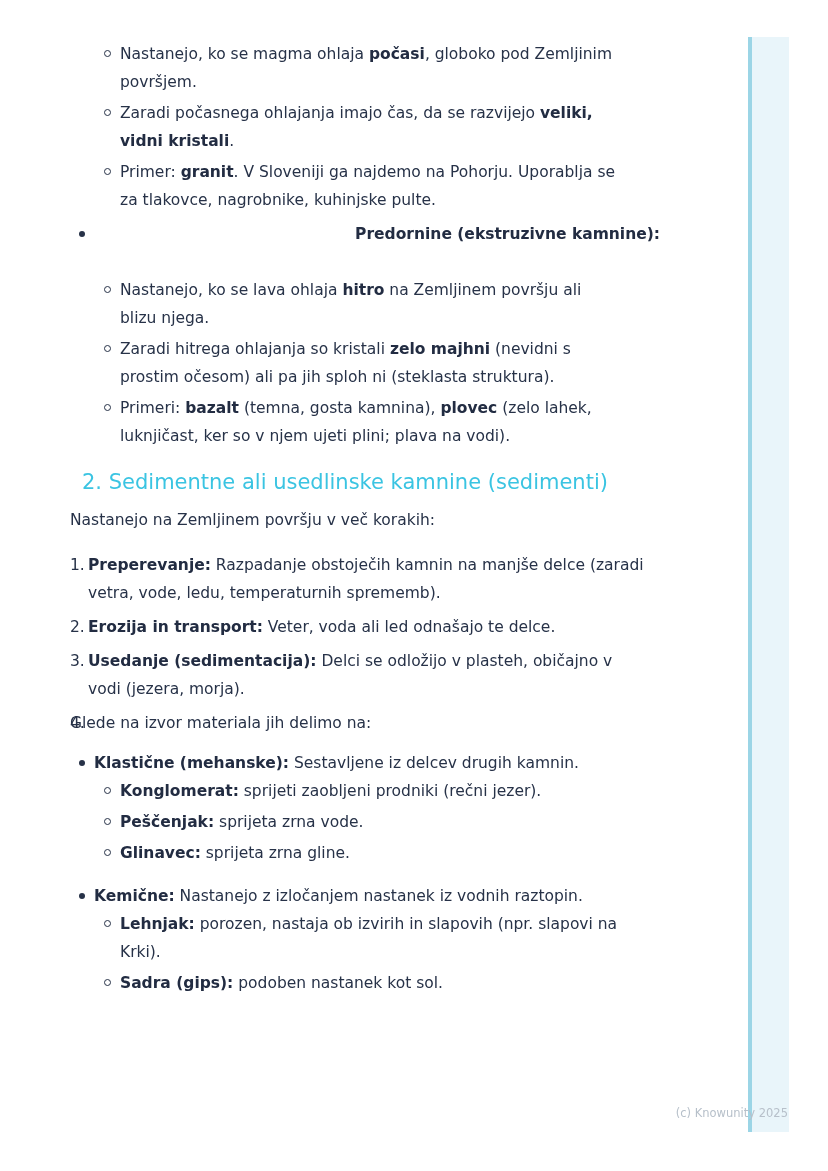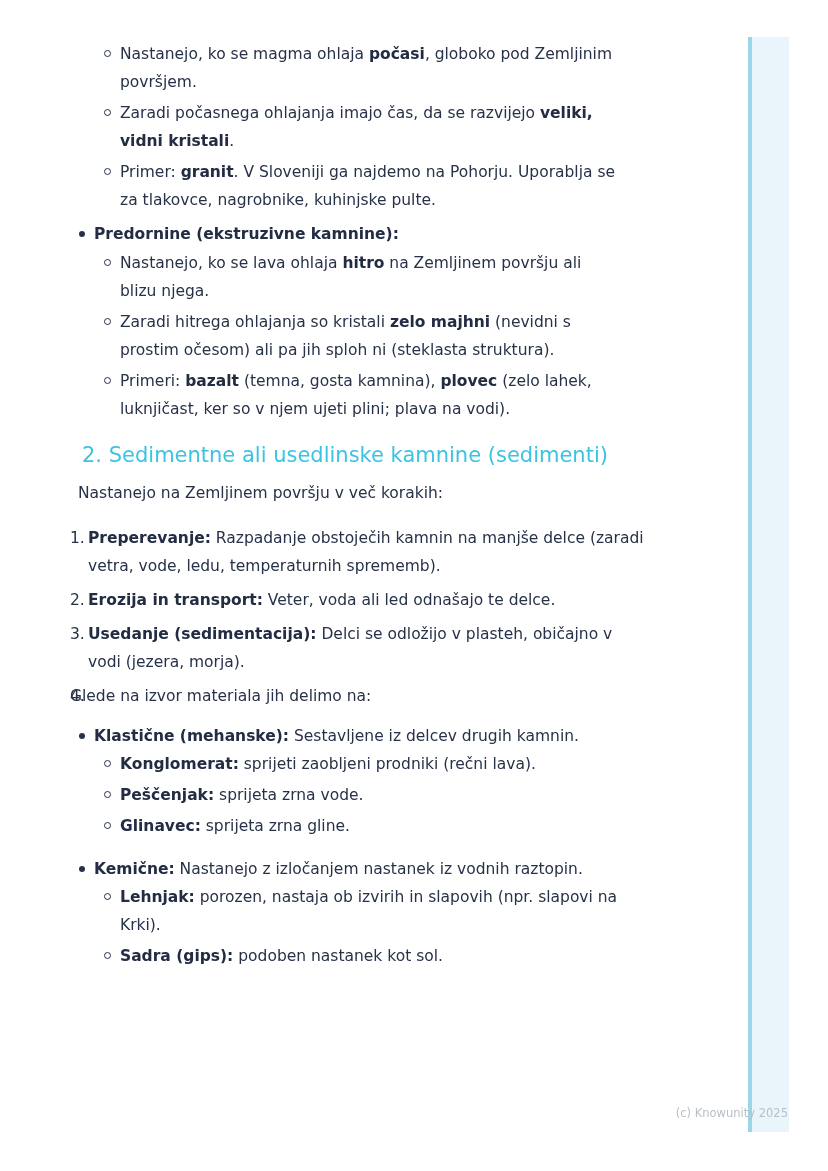--- a/index.html
+++ b/index.html
@@ -18,25 +18,25 @@
   .content{position:absolute;left:70px;top:40px;width:620px;z-index:2;}
   
   ul.sub-list{list-style:none;margin:0;padding:0;max-width:550px;}
   ul.sub-list li{position:relative;padding-left:50px;line-height:28px;margin-bottom:3px;}
   .m2{position:absolute;left:34px;top:10px;width:7px;height:7px;border:1.6px solid var(--text);
       border-radius:50%;box-sizing:border-box;}
   
   .li1{position:relative;padding-left:24px;line-height:28px;max-width:566px;}
   .m1{position:absolute;left:9px;top:11px;width:6px;height:6px;border-radius:50%;background:var(--text);}
   #sec-globocnine{margin:0 0 6px 0;}
-  #predornine-title{margin-bottom:1px;}
+  #predornine-title{margin-bottom:28px;text-align:right;}
   #sec-predornine{margin:0;}
   h2{color:var(--accent);font-size:21px;line-height:32px;font-weight:400;
      margin:16px 0 8px 12px;white-space:nowrap;letter-spacing:0;}
-  .para{line-height:28px;margin:8px;}
+  .para{line-height:28px;margin:0;}
   ol.steps{list-style:none;margin:17px 0 0 0;padding:0;max-width:578px;counter-reset:step;}
   ol.steps li{position:relative;padding-left:18px;line-height:28px;margin-bottom:6px;}
   ol.steps .num{position:absolute;left:0;top:0;}
   #para-izvor{margin:0 0 12px 0;}
   .group{margin-bottom:15px;}
   .group ul.sub-list{margin-top:0;}
   b{font-weight:700;color:#222c42;}
   .footer{position:absolute;right:40px;top:1106px;font-size:11.5px;line-height:14px;
           color:var(--muted);z-index:3;}
   .side-bar{position:absolute;left:748px;top:37px;width:41px;height:1095px;
@@ -77,21 +77,21 @@
     </ol>
 
   <p class="para" id="para-izvor">Glede na izvor materiala jih delimo na:</p>
 
   <section class="group">
     <div class="li1">
       <span class="m1"></span>
       <span><b>Klastične (mehanske):</b><span> Sestavljene iz delcev drugih kamnin.</span></span>
     </div>
     <ul class="sub-list">
-        <li><span class="m2"></span><span><b>Konglomerat:</b><span> sprijeti zaobljeni prodniki (rečni lava).</span></span></li>
+        <li><span class="m2"></span><span><b>Konglomerat:</b><span> sprijeti zaobljeni prodniki (rečni jezer).</span></span></li>
         <li><span class="m2"></span><span><b>Peščenjak:</b><span> sprijeta zrna vode.</span></span></li>
         <li><span class="m2"></span><span><b>Glinavec:</b><span> sprijeta zrna gline.</span></span></li>
       </ul>
   </section>
 
   <section class="group">
     <div class="li1">
       <span class="m1"></span>
       <span><b>Kemične:</b><span> Nastanejo z izločanjem nastanek iz vodnih raztopin.</span></span>
     </div>

